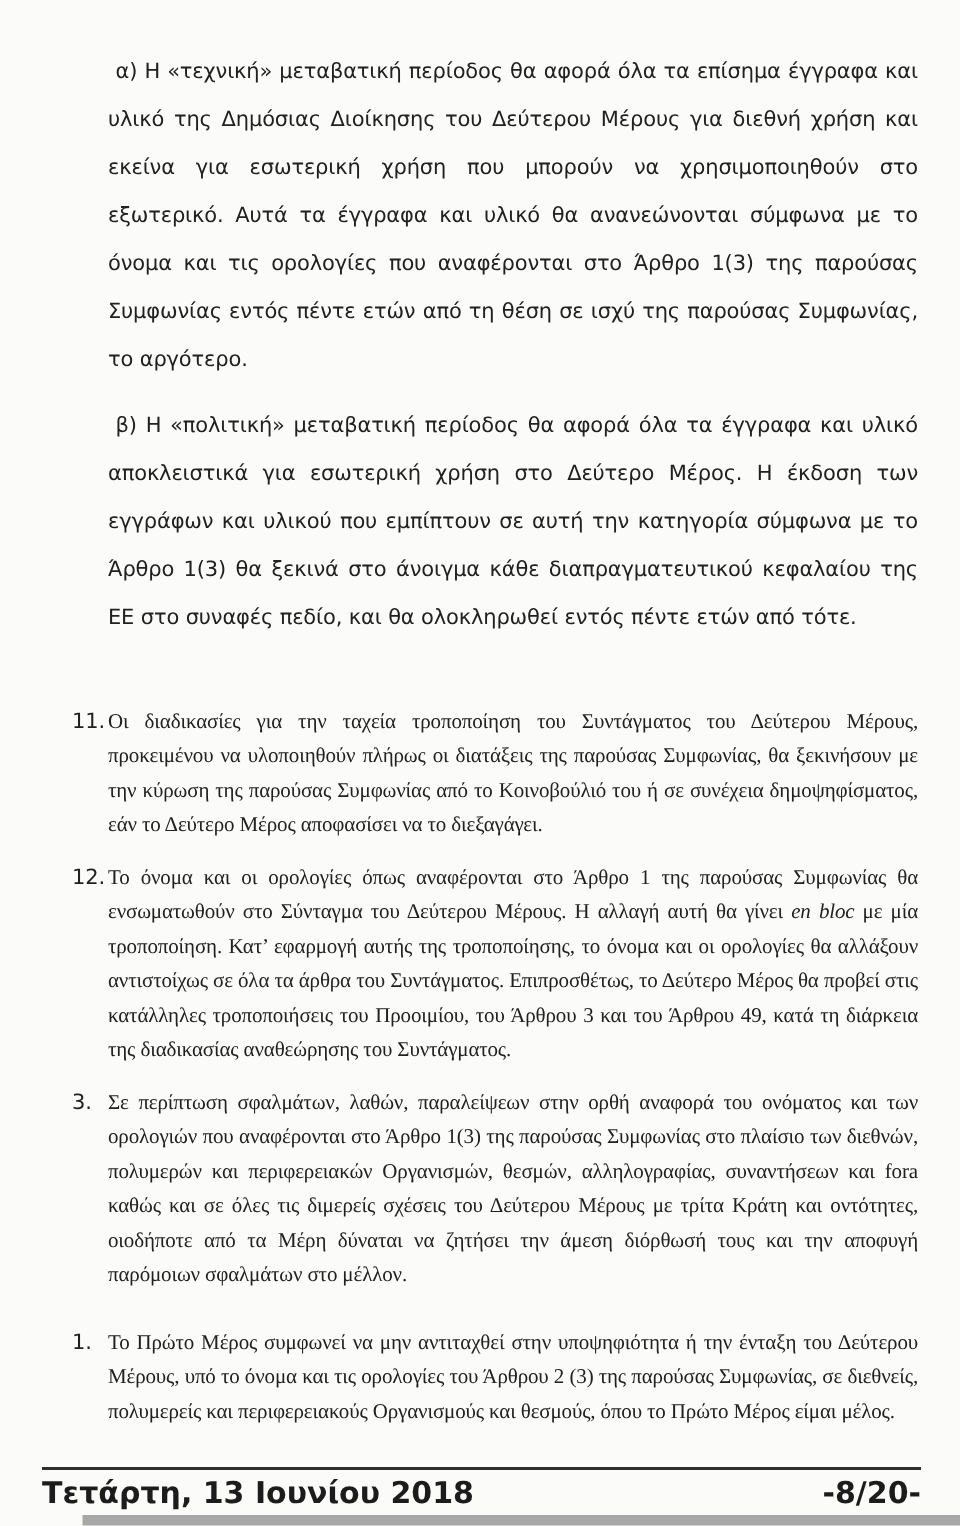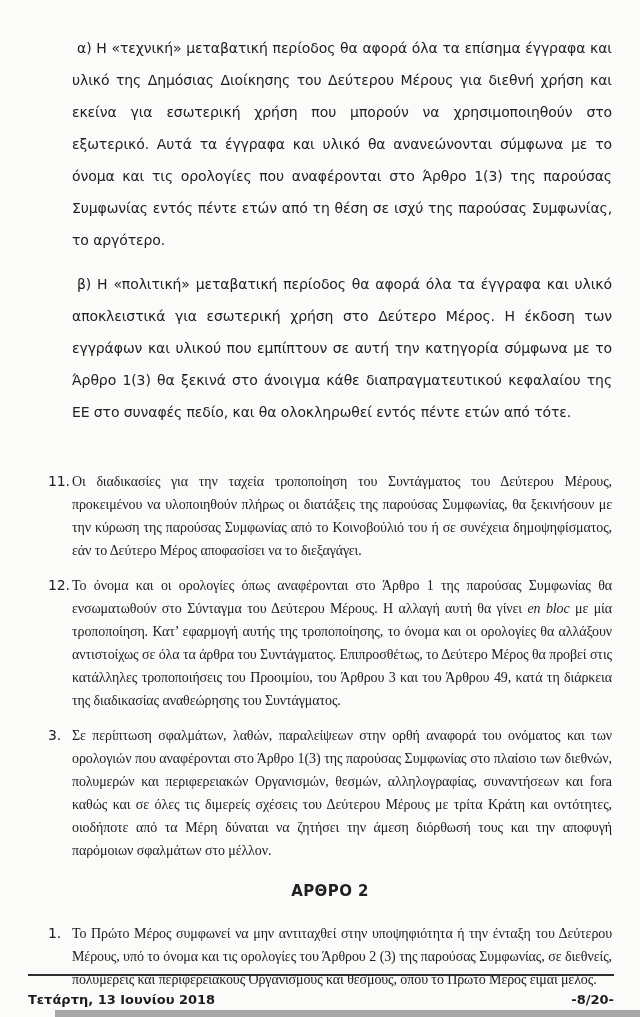--- a/index.html
+++ b/index.html
@@ -58,24 +58,24 @@
     letter-spacing: 0.4px;
   }
   .article-items { margin-top: 22px; }
 
   .footer {
     position: absolute;
     left: 28px;
     right: 26px;
     bottom: 10px;
     border-top: 2px solid #2f2f2f;
-    padding-top: 16px;
+    padding-top: 3px;
     display: flex;
     justify-content: space-between;
-    font-size: 13px;
+    font-size: 20px;
     font-weight: bold;
     color: #1c1c1c;
   }
   .scan-strip {
     position: absolute;
     left: 55px;
     right: 0;
     bottom: 0;
     height: 7px;
     background: #a8a8a8;
@@ -101,21 +101,20 @@
       <span class="num">12.</span>
       <div class="itext"><span>Το όνομα και οι ορολογίες όπως αναφέρονται στο Άρθρο 1 της παρούσας Συμφωνίας θα ενσωματωθούν στο Σύνταγμα του Δεύτερου Μέρους. Η αλλαγή αυτή θα γίνει </span><span style="font-style: italic;">en bloc</span><span> με μία τροποποίηση. Κατ’ εφαρμογή αυτής της τροποποίησης, το όνομα και οι ορολογίες θα αλλάξουν αντιστοίχως σε όλα τα άρθρα του Συντάγματος. Επιπροσθέτως, το Δεύτερο Μέρος θα προβεί στις κατάλληλες τροποποιήσεις του Προοιμίου, του Άρθρου 3 και του Άρθρου 49, κατά τη διάρκεια της διαδικασίας αναθεώρησης του Συντάγματος.</span></div>
     </div>
 
     <div class="item">
       <span class="num">3.</span>
       <div class="itext">Σε περίπτωση σφαλμάτων, λαθών, παραλείψεων στην ορθή αναφορά του ονόματος και των ορολογιών που αναφέρονται στο Άρθρο 1(3) της παρούσας Συμφωνίας στο πλαίσιο των διεθνών, πολυμερών και περιφερειακών Οργανισμών, θεσμών, αλληλογραφίας, συναντήσεων και fora καθώς και σε όλες τις διμερείς σχέσεις του Δεύτερου Μέρους με τρίτα Κράτη και οντότητες, οιοδήποτε από τα Μέρη δύναται να ζητήσει την άμεση διόρθωσή τους και την αποφυγή παρόμοιων σφαλμάτων στο μέλλον.</div>
     </div>
   </section>
 
-  <h2 class="article-heading">ΑΡΘΡΟ 2</h2>
 
   <section class="items article-items">
     <div class="item">
       <span class="num">1.</span>
       <div class="itext">Το Πρώτο Μέρος συμφωνεί να μην αντιταχθεί στην υποψηφιότητα ή την ένταξη του Δεύτερου Μέρους, υπό το όνομα και τις ορολογίες του Άρθρου 2 (3) της παρούσας Συμφωνίας, σε διεθνείς, πολυμερείς και περιφερειακούς Οργανισμούς και θεσμούς, όπου το Πρώτο Μέρος είμαι μέλος.</div>
     </div>
   </section>
 
   <footer class="footer">
     <span>Τετάρτη, 13 Ιουνίου 2018</span>

